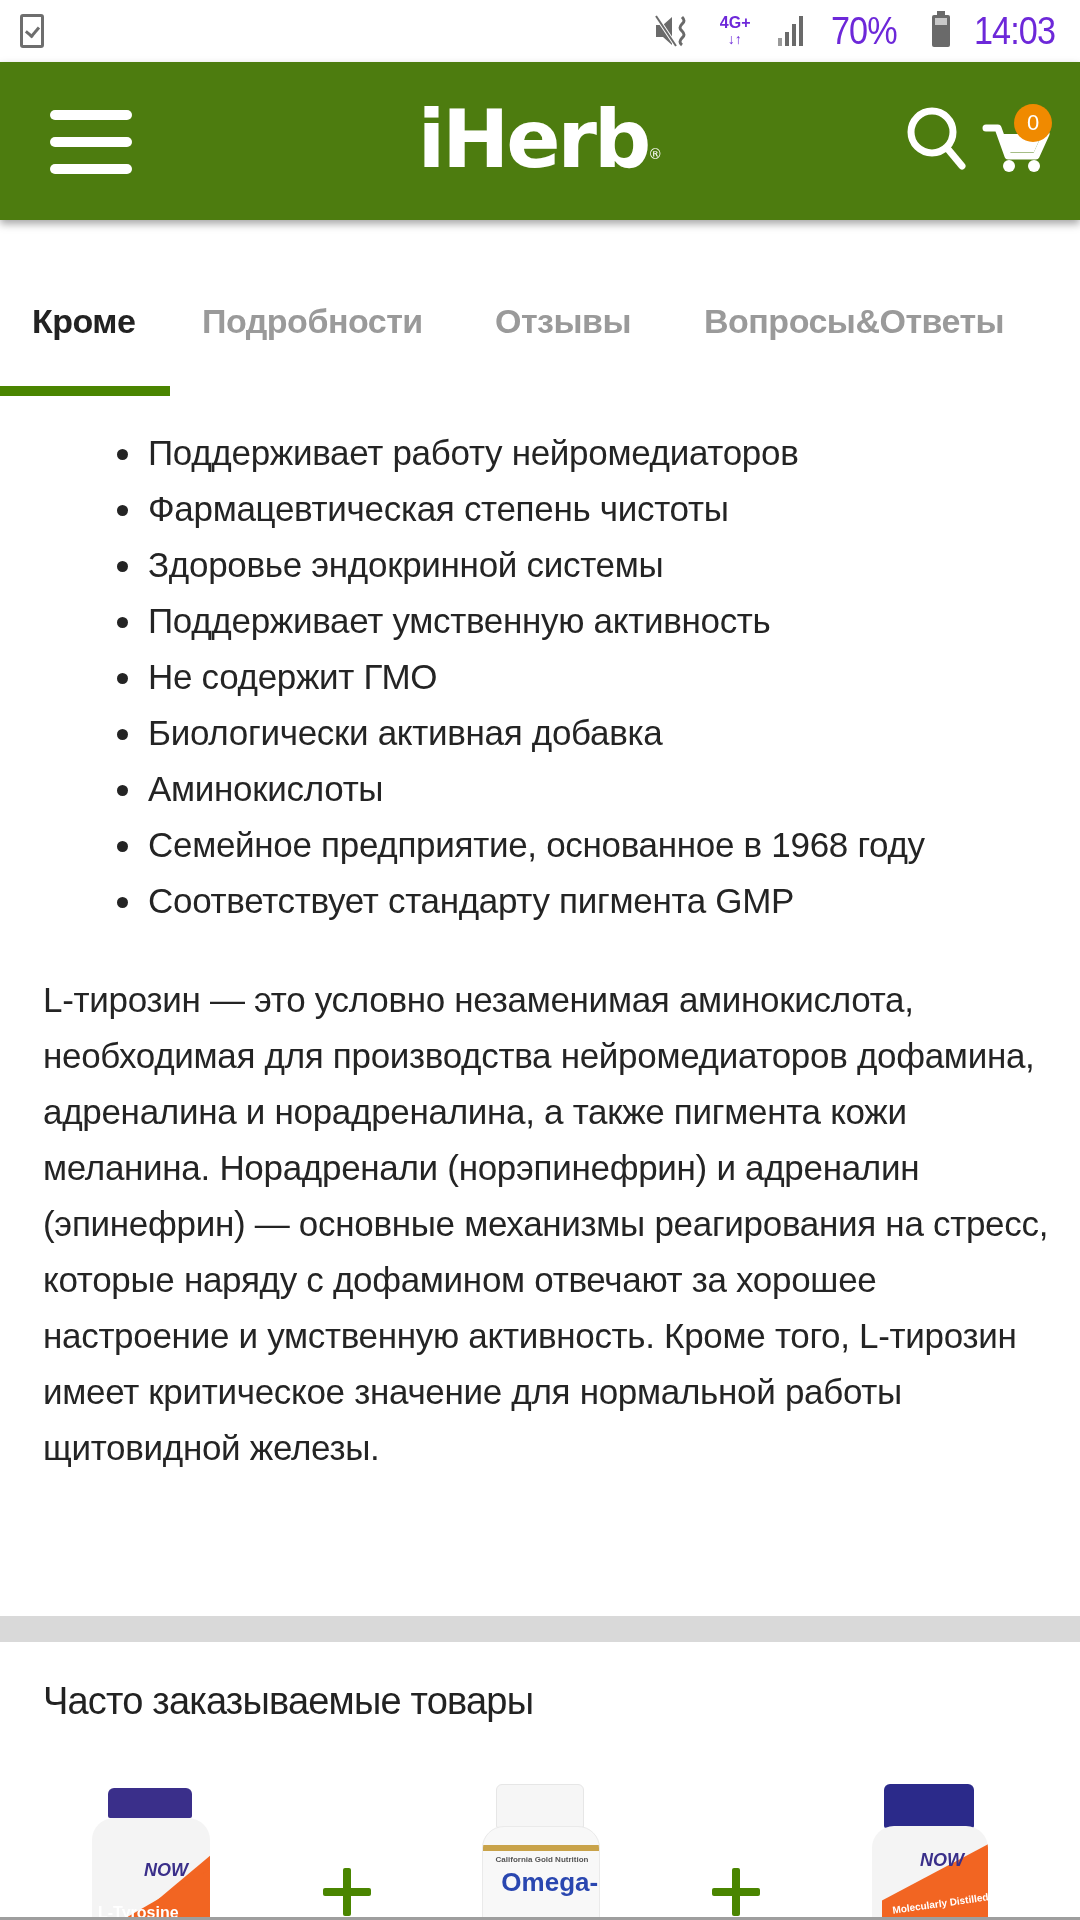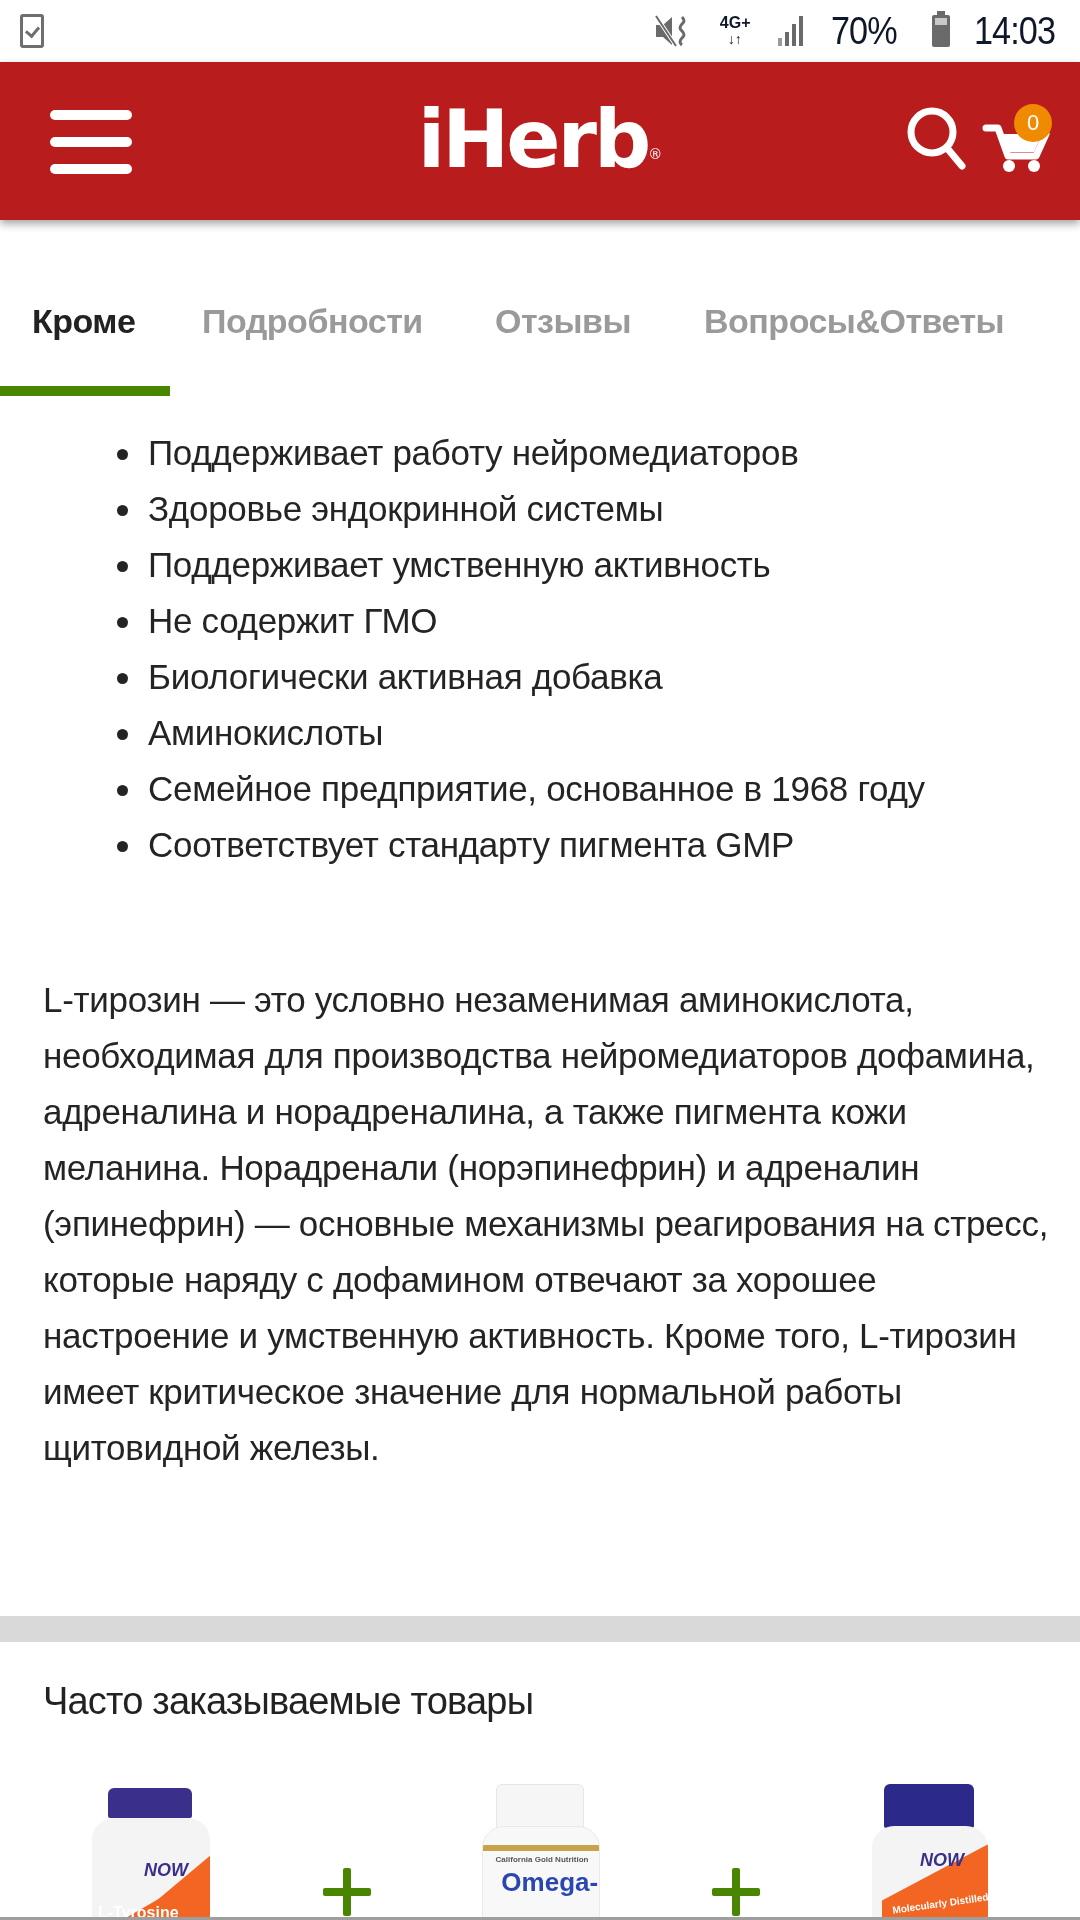--- a/index.html
+++ b/index.html
@@ -3,33 +3,33 @@
 <meta charset="utf-8">
 <style>
   * { margin: 0; padding: 0; box-sizing: border-box; }
   html, body { width: 1080px; height: 1920px; overflow: hidden; background: #ffffff; }
   body { font-family: "Liberation Sans", "DejaVu Sans", sans-serif; color: #222222; position: relative; }
 
   
   .status-bar { position: absolute; left: 0; top: 0; width: 1080px; height: 62px; background: #ffffff; }
   .status-bar .left-icon { position: absolute; left: 20px; top: 14px; width: 24px; height: 34px; border: 3px solid #6e6e6e; border-radius: 3px; }
   .status-bar .left-icon::after { content: ""; position: absolute; left: 5px; top: 7px; width: 6px; height: 10px; border-right: 3px solid #6e6e6e; border-bottom: 3px solid #6e6e6e; transform: rotate(40deg); }
-  .status-right { position: absolute; right: 16px; top: 8px; height: 46px; display: flex; align-items: center; gap: 28px; color: #0f172a; }
+  .status-right { position: absolute; right: 16px; top: 8px; height: 46px; display: flex; align-items: center; gap: 28px; color: #6d28d9; }
   .status-right .pct, .status-right .time { font-family: "Liberation Sans Narrow", "Liberation Sans", sans-serif; font-size: 38px; letter-spacing: -1px; transform: scaleX(0.9); transform-origin: left; }
   .status-right .time { margin-left: -4px; }
   .mute-icon { width: 38px; height: 34px; position: relative; }
   .net-icon { font-size: 16px; font-weight: bold; line-height: 16px; text-align: center; width: 30px; }
   .signal-icon { display: flex; align-items: flex-end; gap: 3px; height: 30px; }
   .signal-icon span { display: block; width: 4px; background: #6a6a6a; }
   .battery-icon { width: 18px; height: 32px; background: #6a6a6a; border-radius: 2px; position: relative; }
   .battery-icon::before { content: ""; position: absolute; left: 5px; top: -4px; width: 8px; height: 4px; background: #6a6a6a; }
   .battery-icon::after { content: ""; position: absolute; left: 3px; top: 3px; width: 12px; height: 7px; background: #c8c8c8; }
 
   
-  .app-header { position: absolute; left: 0; top: 62px; width: 1080px; height: 158px; background: #b91c1c; box-shadow: 0 4px 8px rgba(0,0,0,0.35); z-index: 2; }
+  .app-header { position: absolute; left: 0; top: 62px; width: 1080px; height: 158px; background: #4d7c0f; box-shadow: 0 4px 8px rgba(0,0,0,0.35); z-index: 2; }
   .menu-btn { position: absolute; left: 50px; top: 48px; width: 82px; height: 64px; display: flex; flex-direction: column; justify-content: space-between; }
   .menu-btn span { display: block; height: 10px; background: #ffffff; border-radius: 5px; }
   .logo { position: absolute; left: 0; right: 0; top: 28px; text-align: center; color: #ffffff; font-family: "DejaVu Sans", sans-serif; font-weight: bold; font-size: 80px; letter-spacing: -3px; line-height: 100px; }
   .logo sup { font-size: 14px; font-weight: normal; vertical-align: top; position: relative; top: 14px; letter-spacing: 0; }
   .search-btn { position: absolute; left: 904px; top: 40px; width: 66px; height: 72px; }
   .cart-btn { position: absolute; left: 980px; top: 40px; width: 70px; height: 72px; }
   .cart-badge { position: absolute; left: 1014px; top: 42px; width: 38px; height: 38px; border-radius: 50%; background: #f08a00; color: #ffffff; font-size: 22px; line-height: 38px; text-align: center; }
 
   
   .tabs { position: absolute; left: 0; top: 220px; width: 1080px; height: 176px; background: #ffffff; }
@@ -112,20 +112,21 @@
 <nav class="tabs">
   <div class="tab active" style="left:32px;">Кроме</div>
   <div class="tab" style="left:202px;">Подробности</div>
   <div class="tab" style="left:495px;">Отзывы</div>
   <div class="tab" style="left:704px;">Вопросы&amp;Ответы</div>
   <div class="tab-indicator"></div>
 </nav>
 
 <ul class="features">
   <li>Поддерживает работу нейромедиаторов</li>
+  <li>Фармацевтическая степень чистоты</li>
   <li>Здоровье эндокринной системы</li>
   <li>Поддерживает умственную активность</li>
   <li>Не содержит ГМО</li>
   <li>Биологически активная добавка</li>
   <li>Аминокислоты</li>
   <li>Семейное предприятие, основанное в 1968 году</li>
   <li>Соответствует стандарту пигмента GMP</li>
 </ul>
 
 <p class="description">L-тирозин — это условно незаменимая аминокислота, необходимая для производства нейромедиаторов дофамина, адреналина и норадреналина, а также пигмента кожи меланина. Норадренали (норэпинефрин) и адреналин (эпинефрин) — основные механизмы реагирования на стресс, которые наряду с дофамином отвечают за хорошее настроение и умственную активность. Кроме того, L-тирозин имеет критическое значение для нормальной работы щитовидной железы.</p>

